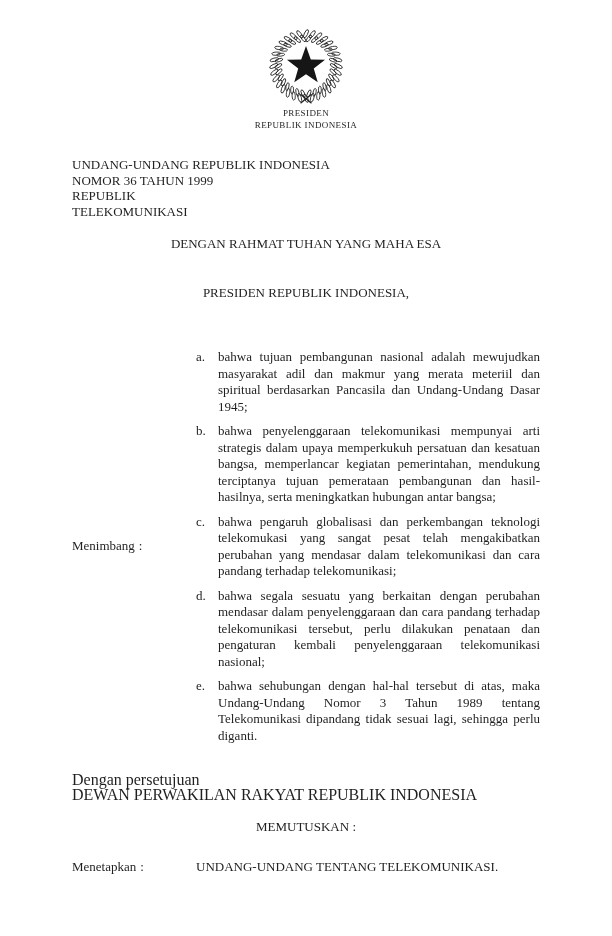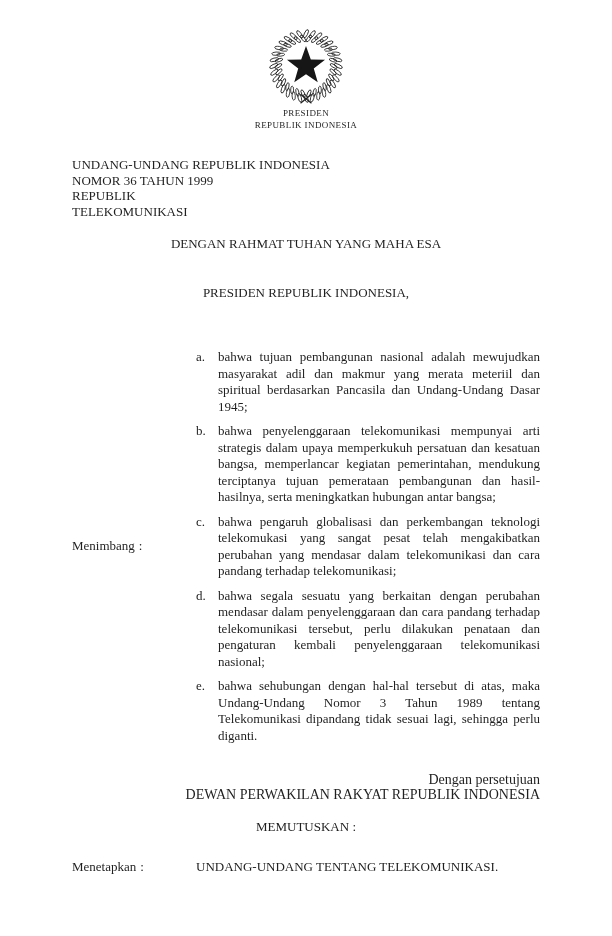--- a/index.html
+++ b/index.html
@@ -40,21 +40,21 @@
   .row-colon { margin-left: 4px; }
   .row-body { flex: 1 1 auto; }
   .row-body.justified { text-align: justify; }
 
   .lettered-item { display: flex; align-items: flex-start; margin-bottom: 8px; }
   .lettered-item:last-child { margin-bottom: 0; }
   .item-letter { width: 22px; flex: 0 0 22px; }
   .item-text { flex: 1 1 auto; text-align: justify; }
 
   
-  .agreement-block { margin-top: 28px; text-align: right; font-size: 14px; line-height: 15px; }
+  .agreement-block { margin-top: 28px; text-align: left; font-size: 16px; line-height: 15px; }
   .decision-line { margin-top: 17px; text-align: center; font-size: 13px; }
   .enact-row { margin-top: 24px; }
 </style>
 </head>
 <body>
 
 <div class="page">
 
   <div class="header">
     <div class="emblem-wrap">

